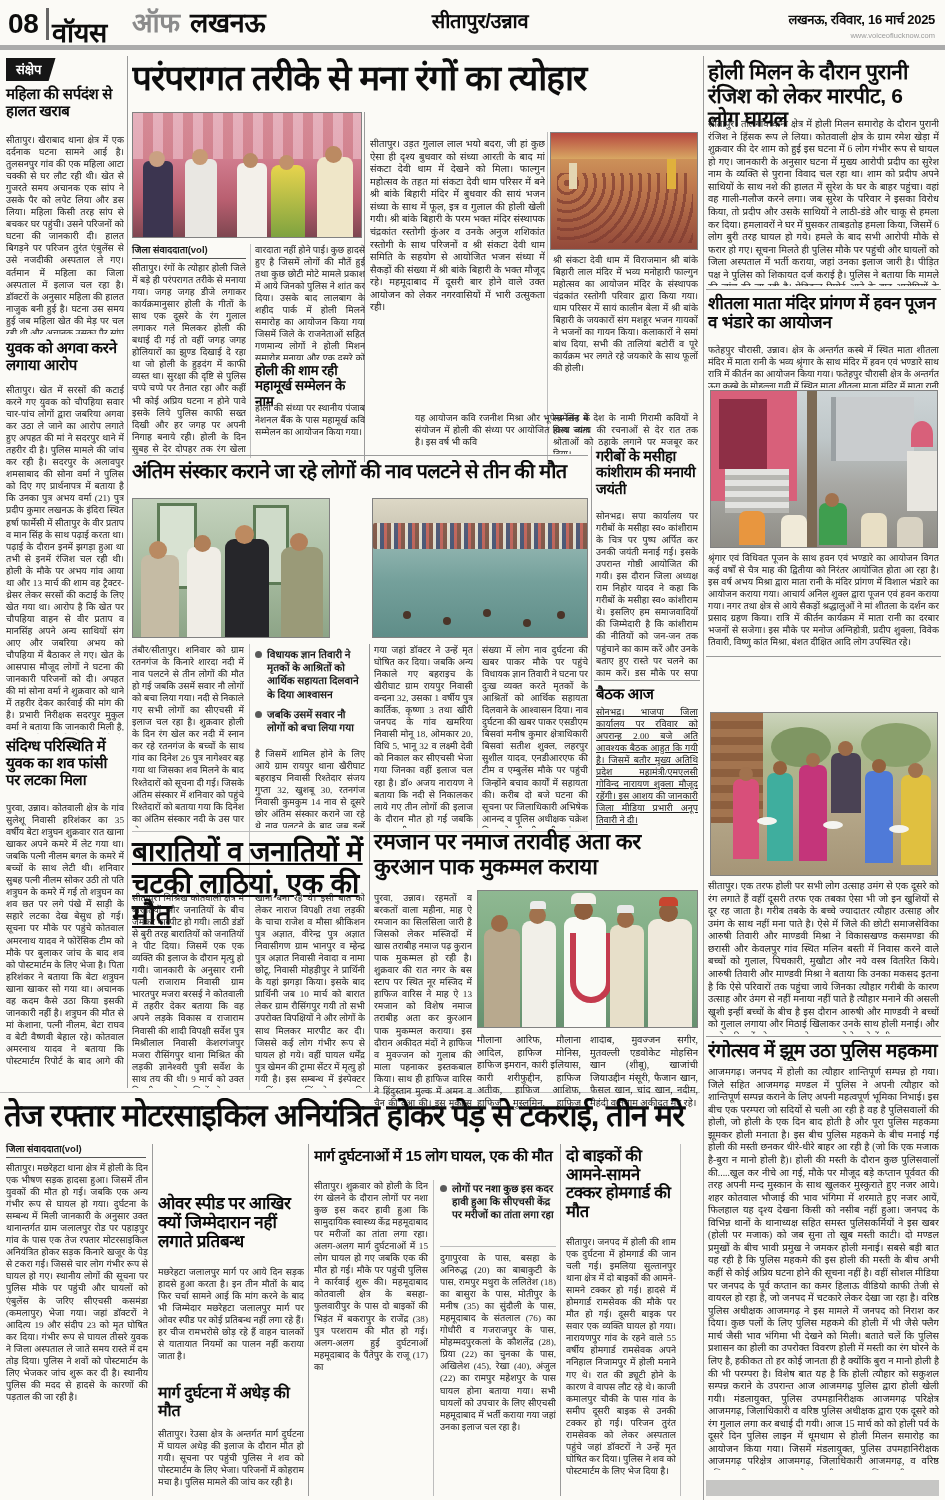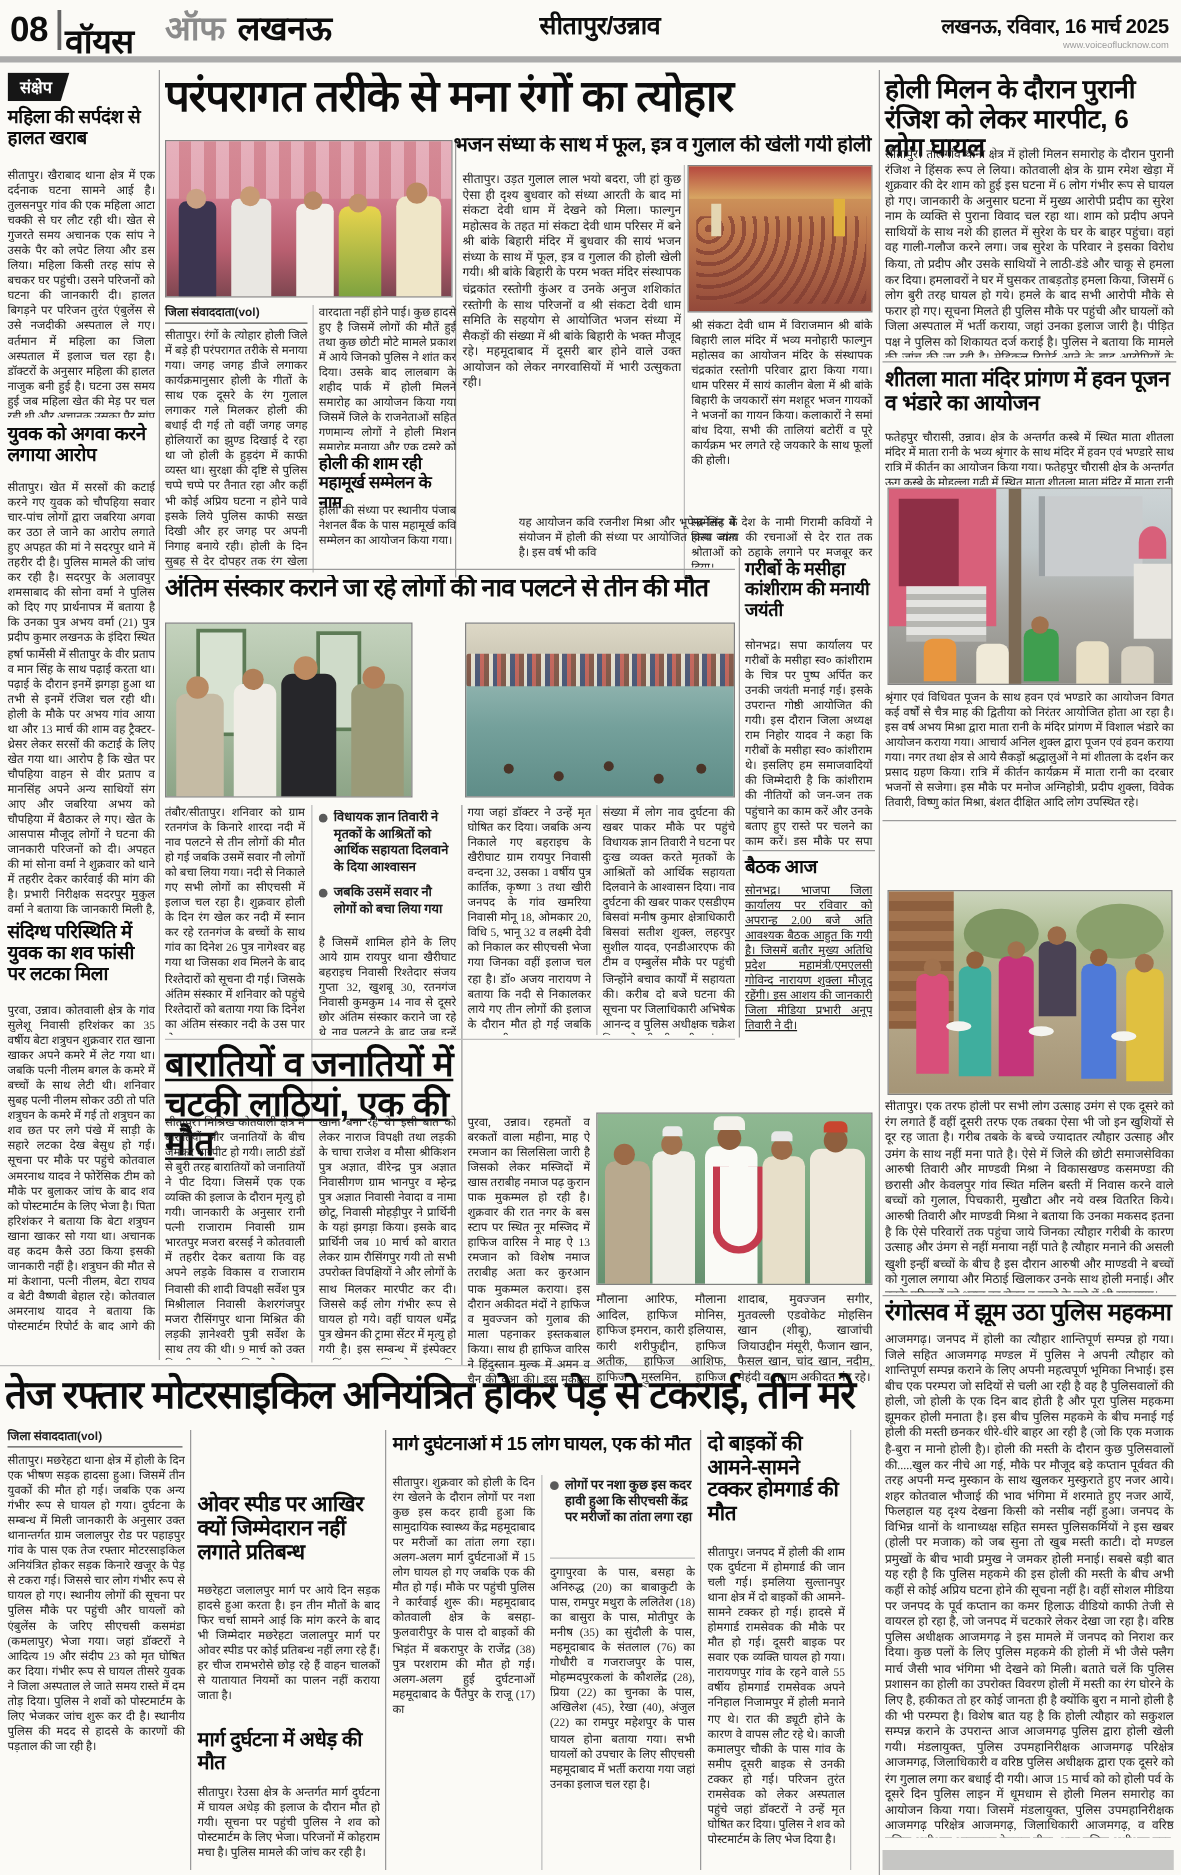--- a/index.html
+++ b/index.html
@@ -25,21 +25,21 @@
 <body>
 
 <div id="page">
 
   <div class="abs" style="left:0;top:0;width:945px;height:44px;">
     <span class="abs b" style="left:8px;top:8px;font-size:28px;border-right:3px solid #666;padding-right:7px;">08</span>
     <span class="abs b" style="left:52px;top:8px;font-size:27px;margin-top:10px;">वॉयस</span>
     <span class="abs b" style="left:132px;top:8px;font-size:27px;color:#8b8b8b;">ऑफ</span>
     <span class="abs b" style="left:190px;top:8px;font-size:27px;">लखनऊ</span>
     <div class="abs b" style="left:380px;top:10px;width:200px;text-align:center;font-size:20px;">सीतापुर/उन्नाव</div>
-    <div class="abs b" style="right:10px;top:13px;font-size:16px;">लखनऊ, रविवार, 16 मार्च 2025</div>
+    <div class="abs b" style="right:10px;top:13px;font-size:13px;">लखनऊ, रविवार, 16 मार्च 2025</div>
     <div class="abs" style="right:10px;top:31px;font-size:7.5px;color:#9b9b9b;font-family:'Liberation Sans',sans-serif;">www.voiceoflucknow.com</div>
   </div>
   <div class="abs" style="left:0;top:45px;width:945px;height:5px;background:#ababab;"></div>
 
   <div class="vr" style="left:127px;top:56px;height:1032px;"></div>
   <div class="vr" style="left:703px;top:56px;height:1444px;"></div>
   <div class="vr" style="left:364px;top:112px;height:350px;"></div>
   <div class="vr" style="left:250px;top:244px;height:214px;background:#bdbdbd;"></div>
   <div class="vr" style="left:547px;top:132px;height:330px;background:#bdbdbd;"></div>
   <div class="vr" style="left:591px;top:446px;height:384px;"></div>
@@ -57,21 +57,20 @@
 
   <div class="abs sankshep" style="left:6px;top:58px;">संक्षेप</div>
   <div class="abs b" style="left:6px;top:86px;width:118px;font-size:15px;">महिला की सर्पदंश से हालत खराब</div>
   <div class="abs t" style="left:6px;top:134px;width:118px;height:200px;">सीतापुर। खैराबाद थाना क्षेत्र में एक दर्दनाक घटना सामने आई है। तुलसनपुर गांव की एक महिला आटा चक्की से घर लौट रही थी। खेत से गुजरते समय अचानक एक सांप ने उसके पैर को लपेट लिया और डस लिया। महिला किसी तरह सांप से बचकर घर पहुंची। उसने परिजनों को घटना की जानकारी दी। हालत बिगड़ने पर परिजन तुरंत एंबुलेंस से उसे नजदीकी अस्पताल ले गए। वर्तमान में महिला का जिला अस्पताल में इलाज चल रहा है। डॉक्टरों के अनुसार महिला की हालत नाजुक बनी हुई है। घटना उस समय हुई जब महिला खेत की मेड़ पर चल रही थी और अचानक उसका पैर सांप पर पड़ गया। चिकित्सक महिला की स्थिति पर लगातार नजर बनाए हुए हैं।</div>
   <div class="abs b" style="left:6px;top:340px;width:118px;font-size:15px;">युवक को अगवा करने लगाया आरोप</div>
   <div class="abs t" style="left:6px;top:384px;width:118px;height:350px;">सीतापुर। खेत में सरसों की कटाई करने गए युवक को चौपहिया सवार चार-पांच लोगों द्वारा जबरिया अगवा कर उठा ले जाने का आरोप लगाते हुए अपहत की मां ने सदरपुर थाने में तहरीर दी है। पुलिस मामले की जांच कर रही है। सदरपुर के अलावपुर शमसाबाद की सोना वर्मा ने पुलिस को दिए गए प्रार्थनापत्र में बताया है कि उनका पुत्र अभय वर्मा (21) पुत्र प्रदीप कुमार लखनऊ के इंदिरा स्थित हर्षा फार्मेसी में सीतापुर के वीर प्रताप व मान सिंह के साथ पढ़ाई करता था। पढ़ाई के दौरान इनमें झगड़ा हुआ था तभी से इनमें रंजिश चल रही थी। होली के मौके पर अभय गांव आया था और 13 मार्च की शाम वह ट्रैक्टर-थ्रेसर लेकर सरसों की कटाई के लिए खेत गया था। आरोप है कि खेत पर चौपहिया वाहन से वीर प्रताप व मानसिंह अपने अन्य साथियों संग आए और जबरिया अभय को चौपहिया में बैठाकर ले गए। खेत के आसपास मौजूद लोगों ने घटना की जानकारी परिजनों को दी। अपहत की मां सोना वर्मा ने शुक्रवार को थाने में तहरीर देकर कार्रवाई की मांग की है। प्रभारी निरीक्षक सदरपुर मुकुल वर्मा ने बताया कि जानकारी मिली है, अभी तहरीर नहीं मिली है, मामले की जांच कर प्रभावी कार्रवाई की जाएगी।</div>
   <div class="abs b" style="left:6px;top:738px;width:118px;font-size:15px;">संदिग्ध परिस्थिति में युवक का शव फांसी पर लटका मिला</div>
   <div class="abs t" style="left:6px;top:802px;width:118px;height:264px;">पुरवा, उन्नाव। कोतवाली क्षेत्र के गांव सुलेशू निवासी हरिशंकर का 35 वर्षीय बेटा शत्रुघन शुक्रवार रात खाना खाकर अपने कमरे में लेट गया था। जबकि पत्नी नीलम बगल के कमरे में बच्चों के साथ लेटी थी। शनिवार सुबह पत्नी नीलम सोकर उठी तो पति शत्रुघन के कमरे में गई तो शत्रुघन का शव छत पर लगे पंखे में साड़ी के सहारे लटका देख बेसुध हो गई। सूचना पर मौके पर पहुंचे कोतवाल अमरनाथ यादव ने फोरेंसिक टीम को मौके पर बुलाकर जांच के बाद शव को पोस्टमार्टम के लिए भेजा है। पिता हरिशंकर ने बताया कि बेटा शत्रुघन खाना खाकर सो गया था। अचानक वह कदम कैसे उठा किया इसकी जानकारी नहीं है। शत्रुघन की मौत से मां केशाना, पत्नी नीलम, बेटा राघव व बेटी वैष्णवी बेहाल रहे। कोतवाल अमरनाथ यादव ने बताया कि पोस्टमार्टम रिपोर्ट के बाद आगे की कार्रवाई की जाएगी।</div>
 
   <div class="abs b one" style="left:132px;top:58px;width:568px;font-size:35px;letter-spacing:-1px;">परंपरागत तरीके से मना रंगों का त्योहार</div>
-  <div class="abs b one" style="left:363px;top:108px;width:337px;font-size:16px;">भजन संध्या के साथ में फूल, इत्र व गुलाल की खेली गयी होली</div>
 
   <div class="photo" style="left:132px;top:112px;width:230px;height:126px;background:linear-gradient(180deg,#e0a3b0 0%,#d27e90 35%,#b95f70 70%,#7e4650 100%);">
     <div class="ph" style="left:0;top:0;width:230px;height:46px;background:repeating-linear-gradient(90deg,#e7b4bf 0 10px,#d2848f 10px 20px);opacity:.8;"></div>
     <div class="ph" style="left:10px;top:48px;width:30px;height:78px;background:#3c3550;border-radius:6px 6px 0 0;"></div>
     <div class="ph" style="left:16px;top:38px;width:16px;height:16px;background:#caa183;border-radius:50%;"></div>
     <div class="ph" style="left:52px;top:46px;width:32px;height:80px;background:#e9e7e2;border-radius:6px 6px 0 0;"></div>
     <div class="ph" style="left:59px;top:36px;width:16px;height:16px;background:#c79a74;border-radius:50%;"></div>
     <div class="ph" style="left:104px;top:50px;width:30px;height:76px;background:#f3f0ea;border-radius:6px 6px 0 0;"></div>
     <div class="ph" style="left:110px;top:40px;width:15px;height:15px;background:#b98a66;border-radius:50%;"></div>
     <div class="ph" style="left:138px;top:52px;width:34px;height:74px;background:linear-gradient(180deg,#e8d44d,#7ba13f);border-radius:8px 8px 0 0;"></div>
@@ -135,20 +134,21 @@
   <div class="abs b" style="left:596px;top:448px;width:102px;font-size:14.5px;">गरीबों के मसीहा कांशीराम की मनायी जयंती</div>
   <div class="abs t" style="left:596px;top:510px;width:102px;height:166px;">सोनभद्र। सपा कार्यालय पर गरीबों के मसीहा स्व० कांशीराम के चित्र पर पुष्प अर्पित कर उनकी जयंती मनाई गई। इसके उपरान्त गोष्ठी आयोजित की गयी। इस दौरान जिला अध्यक्ष राम निहोर यादव ने कहा कि गरीबों के मसीहा स्व० कांशीराम थे। इसलिए हम समाजवादियों की जिम्मेदारी है कि कांशीराम की नीतियों को जन-जन तक पहुंचाने का काम करें और उनके बताए हुए रास्ते पर चलने का काम करें। इस मौके पर सपा पदाधिकारीगण एवं कार्यकर्तागण मौजूद रहे।</div>
   <div class="hr" style="left:594px;top:680px;width:106px;"></div>
   <div class="abs b" style="left:596px;top:686px;width:102px;font-size:15px;">बैठक आज</div>
   <div class="abs t" style="left:596px;top:706px;width:102px;height:122px;text-decoration:underline;">सोनभद्र। भाजपा जिला कार्यालय पर रविवार को अपरान्ह 2.00 बजे अति आवश्यक बैठक आहुत कि गयी है। जिसमें बतौर मुख्य अतिथि प्रदेश महामंत्री/एमएलसी गोविन्द नारायण शुक्ला मौजूद रहेंगी। इस आशय की जानकारी जिला मीडिया प्रभारी अनूप तिवारी ने दी।</div>
 
   <div class="abs b" style="left:132px;top:836px;width:234px;font-size:28px;text-decoration:underline;">बारातियों व जनातियों में चटकी लाठियां, एक की मौत</div>
   <div class="abs t" style="left:132px;top:892px;width:112px;height:196px;">सीतापुर। मिश्रिख कोतवाली क्षेत्र में बारातियों और जनातियों के बीच जमकर मारपीट हो गयी। लाठी डंडों से बुरी तरह बारातियों को जनातियों ने पीट दिया। जिसमें एक एक व्यक्ति की इलाज के दौरान मृत्यु हो गयी। जानकारी के अनुसार रानी पत्नी राजाराम निवासी ग्राम भारतपुर मजरा बरसई ने कोतवाली में तहरीर देकर बताया कि वह अपने लड़के विकास व राजाराम निवासी की शादी विपक्षी सर्वेश पुत्र मिश्रीलाल निवासी केशरगंजपुर मजरा रौसिंगपुर थाना मिश्रित की लड़की ज्ञानेश्वरी पुत्री सर्वेश के साथ तय की थी। 9 मार्च को उक्त विपक्षी अपने साथियों के साथ तिलक चढ़ाने आया था। प्रार्थिनी के मेहमान कुछ लोग</div>
   <div class="abs t" style="left:255px;top:892px;width:110px;height:196px;">खाना बना रहे थे। इसी बात को लेकर नाराज विपक्षी तथा लड़की के चाचा राजेश व मौसा श्रीकिशन पुत्र अज्ञात, वीरेन्द्र पुत्र अज्ञात निवासीगण ग्राम भानपुर व म्हेन्द्र पुत्र अज्ञात निवासी नेवादा व नामा छोटू, निवासी मोहड़ीपुर ने प्रार्थिनी के यहां झगड़ा किया। इसके बाद प्रार्थिनी जब 10 मार्च को बारात लेकर ग्राम रौसिंगपुर गयी तो सभी उपरोक्त विपक्षियों ने और लोगों के साथ मिलकर मारपीट कर दी। जिससे कई लोग गंभीर रूप से घायल हो गये। वहीं घायल धर्मेंद्र पुत्र खेमन की ट्रामा सेंटर में मृत्यु हो गयी है। इस सम्बन्ध में इंस्पेक्टर अरविंद कुमार सिंह ने बताया कि मुकदमा पंजीकृत है। चार लोगों को अरेस्ट कर लिया गया है।</div>
 
+  <div class="abs b" style="left:374px;top:830px;width:324px;font-size:22px;">रमजान पर नमाज तरावीह अता कर कुरआन पाक मुकम्मल कराया</div>
   <div class="abs t" style="left:374px;top:892px;width:98px;height:218px;">पुरवा, उन्नाव। रहमतों व बरकतों वाला महीना, माह ऐ रमजान का सिलसिला जारी है जिसको लेकर मस्जिदों में खास तराबीह नमाज पढ़ कुरान पाक मुकम्मल हो रही है। शुक्रवार की रात नगर के बस स्टाप पर स्थित नूर मस्जिद में हाफिज वारिस ने माह ऐ 13 रमजान को विशेष नमाज तराबीह अता कर कुरआन पाक मुकम्मल कराया। इस दौरान अकीदत मंदों ने हाफिज व मुवज्जन को गुलाब की माला पहनाकर इस्तकबाल किया। साथ ही हाफिज वारिस ने हिंदुस्तान मुल्क में अमन व चैन की दुआ की। इस मुकद्दस मौके पर मौलाना मो० सलाहुद्दीन बरकाती, कारी मो० इलियास जमाली, हाफिज नसरुद्दीन,</div>
   <div class="photo" style="left:477px;top:890px;width:221px;height:138px;background:linear-gradient(180deg,#8fb892 0%,#7aa87f 55%,#679070 100%);">
     <div class="ph" style="left:6px;top:38px;width:36px;height:100px;background:#b8a98e;border-radius:8px 8px 0 0;"></div>
     <div class="ph" style="left:13px;top:24px;width:17px;height:17px;background:#9c6b48;border-radius:50%;"></div>
     <div class="ph" style="left:44px;top:30px;width:34px;height:108px;background:#f1efe8;border-radius:8px 8px 0 0;"></div>
     <div class="ph" style="left:51px;top:16px;width:17px;height:17px;background:#a1724e;border-radius:50%;"></div>
     <div class="ph" style="left:52px;top:10px;width:16px;height:8px;background:#ececec;border-radius:4px 4px 0 0;"></div>
     <div class="ph" style="left:86px;top:26px;width:42px;height:112px;background:#fafaf6;border-radius:9px 9px 0 0;"></div>
     <div class="ph" style="left:96px;top:10px;width:19px;height:19px;background:#8f5f3e;border-radius:50%;"></div>
     <div class="ph" style="left:93px;top:2px;width:25px;height:11px;background:#f4f2ec;border-radius:6px 6px 0 0;"></div>

